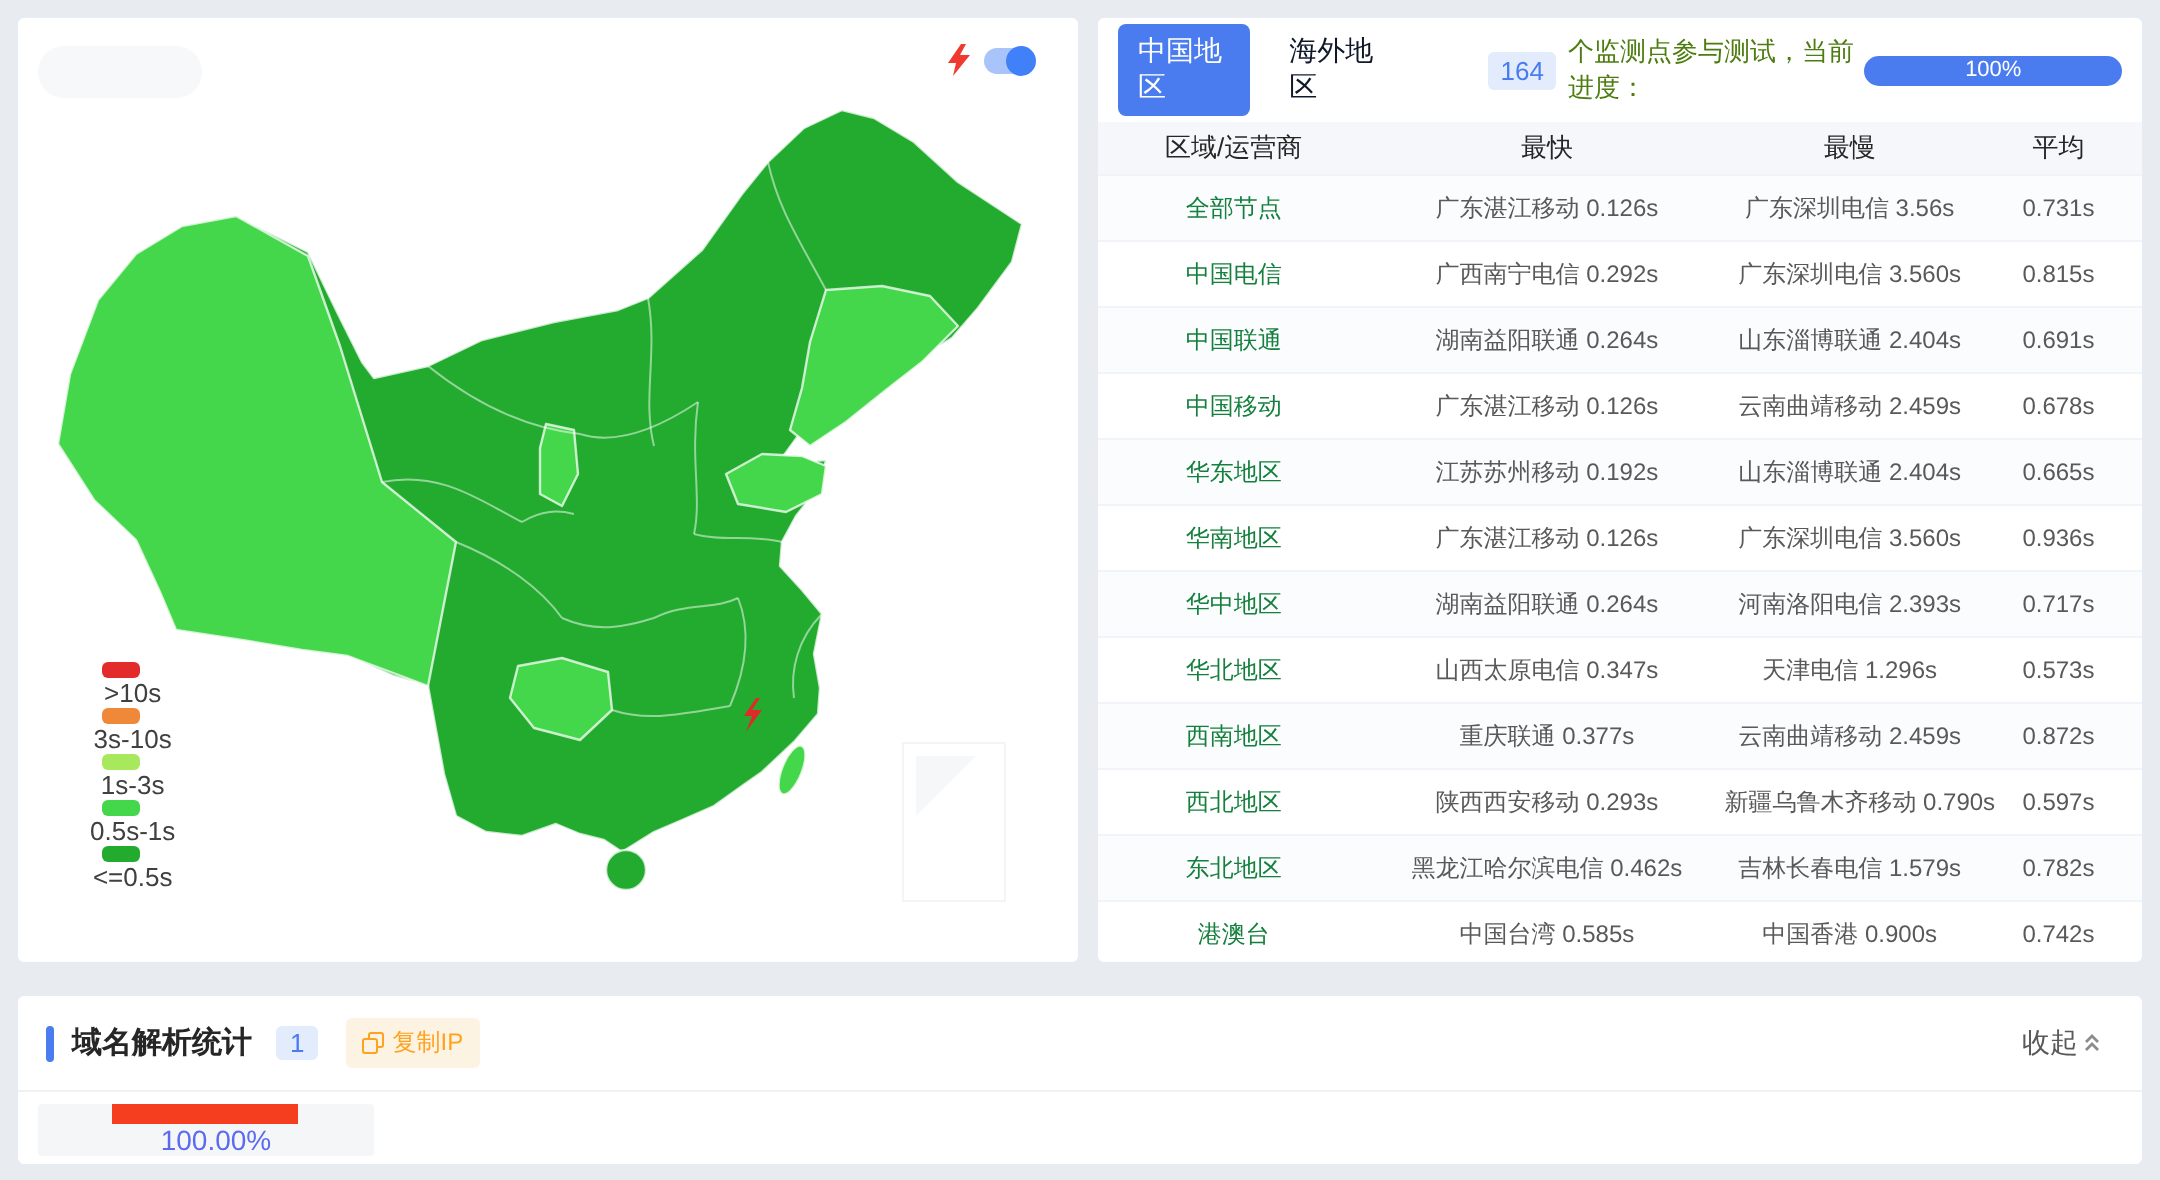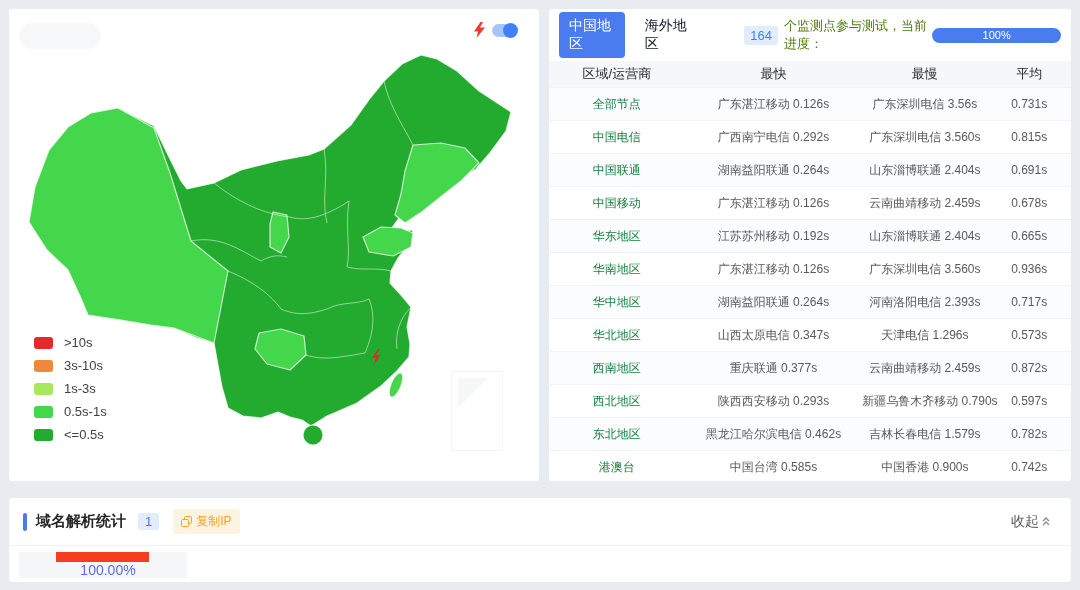--- a/index.html
+++ b/index.html
@@ -13,21 +13,21 @@
   
   #map-panel{left:8px;top:8px;width:532px;height:474px;}
   .wm-top{position:absolute;left:10px;top:14px;width:82px;height:26px;border-radius:13px;background:#f7f8fa;}
   .wm-br{position:absolute;left:442px;top:362px;width:52px;height:80px;border:1px solid #f3f4f7;background:#fff;}
   .wm-br:before{content:"";position:absolute;left:6px;top:6px;width:38px;height:60px;background:linear-gradient(135deg,#f6f7f9 30%,#ffffff 31%);}
   .speed-ctl{position:absolute;right:22px;top:13px;display:flex;align-items:center;gap:7px;}
   .switch{width:25px;height:13px;border-radius:7px;background:#a9c4fa;position:relative;cursor:pointer;}
   .switch .knob{position:absolute;right:-1px;top:-1px;width:15px;height:15px;border-radius:50%;background:#4080f8;}
   #map-svg{position:absolute;left:0;top:0;}
   .legend{position:absolute;left:25px;top:322px;}
-  .legend-item{display:flex;align-items:center;height:23px;}
+  .legend-item{display:flex;align-items:center;height:23px;flex-direction:column;}
   .legend-item .sw{width:19px;height:12px;border-radius:3px;display:inline-block;}
   .legend-item .lt{margin-left:11px;font-size:13px;color:#404040;}
   
   #results-panel{left:548px;top:8px;width:524px;height:474px;}
   .res-head{height:52px;display:flex;align-items:center;padding:0 10px;}
   .tab{font-size:14px;padding:5px 10px;border-radius:4px;cursor:pointer;color:#0f172a;}
   .tab.active{background:var(--blue);color:#fff;}
   .tab+.tab{margin-left:10px;}
   .count-badge{margin-left:44px;background:var(--badge-bg);color:var(--blue);font-size:13px;padding:2px 6px;border-radius:3px;}
   .mon-text{margin-left:6px;font-size:13px;color:#4d7c0f;}

